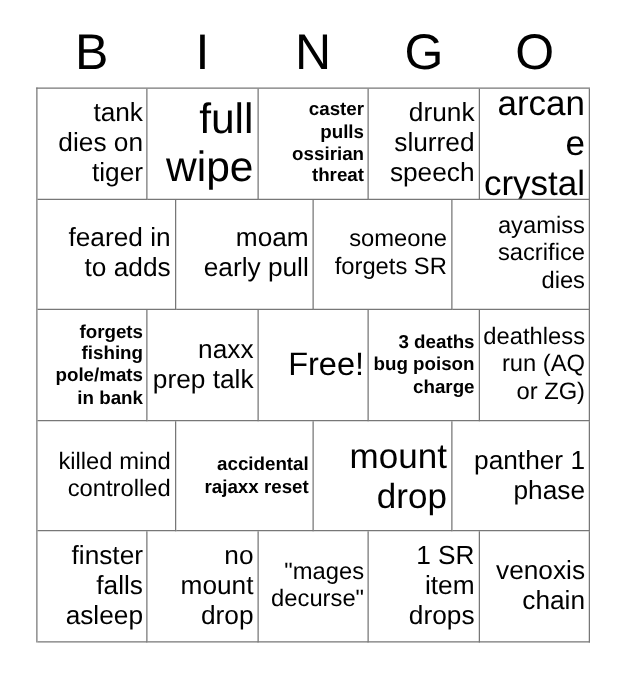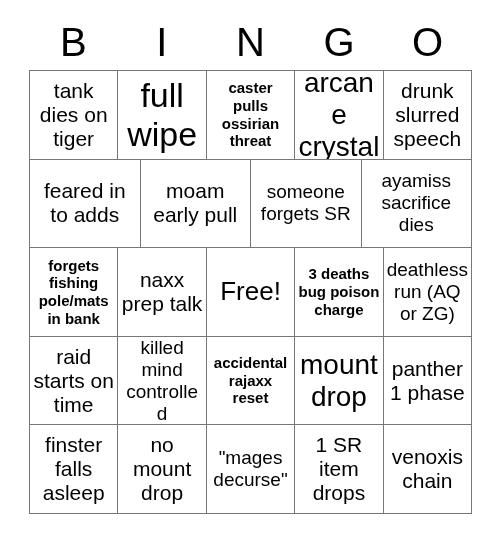--- a/index.html
+++ b/index.html
@@ -53,21 +53,21 @@
   }
   .cell {
     flex: 1 1 0;
     min-width: 0;
     border-right: 1px solid #777777;
     border-bottom: 1px solid #777777;
     box-sizing: border-box;
     display: flex;
     align-items: center;
     justify-content: center;
-    text-align: center;
+    text-align: right;
     padding: 1px 3px;
     overflow: hidden;
   }
   .cell-text {
     display: block;
     width: 100%;
     color: #000000;
     line-height: 1.12;
     word-wrap: break-word;
   }
@@ -97,25 +97,25 @@
     <div class="grid-row">
       <div class="cell fs-l">
           <span class="cell-text">tank dies on tiger</span>
         </div>
       <div class="cell fs-xxl">
           <span class="cell-text">full wipe</span>
         </div>
       <div class="cell fs-s">
           <span class="cell-text">caster pulls ossirian threat</span>
         </div>
+      <div class="cell fs-l">
+          <span class="cell-text">drunk slurred speech</span>
+        </div>
       <div class="cell fs-xl">
           <span class="cell-text">arcane crystal</span>
-        </div>
-      <div class="cell fs-l">
-          <span class="cell-text">drunk slurred speech</span>
         </div>
     </div>
 
     <div class="grid-row">
       <div class="cell fs-l">
           <span class="cell-text">feared in to adds</span>
         </div>
       <div class="cell fs-l">
           <span class="cell-text">moam early pull</span>
         </div>
@@ -139,23 +139,20 @@
         </div>
       <div class="cell fs-s">
           <span class="cell-text">3 deaths bug poison charge</span>
         </div>
       <div class="cell fs-m">
           <span class="cell-text">deathless run (AQ or ZG)</span>
         </div>
     </div>
 
     <div class="grid-row">
-      <div class="cell fs-l">
-          <span class="cell-text">raid starts on time</span>
-        </div>
       <div class="cell fs-m">
           <span class="cell-text">killed mind controlled</span>
         </div>
       <div class="cell fs-s">
           <span class="cell-text">accidental rajaxx reset</span>
         </div>
       <div class="cell fs-xl">
           <span class="cell-text">mount drop</span>
         </div>
       <div class="cell fs-l">

